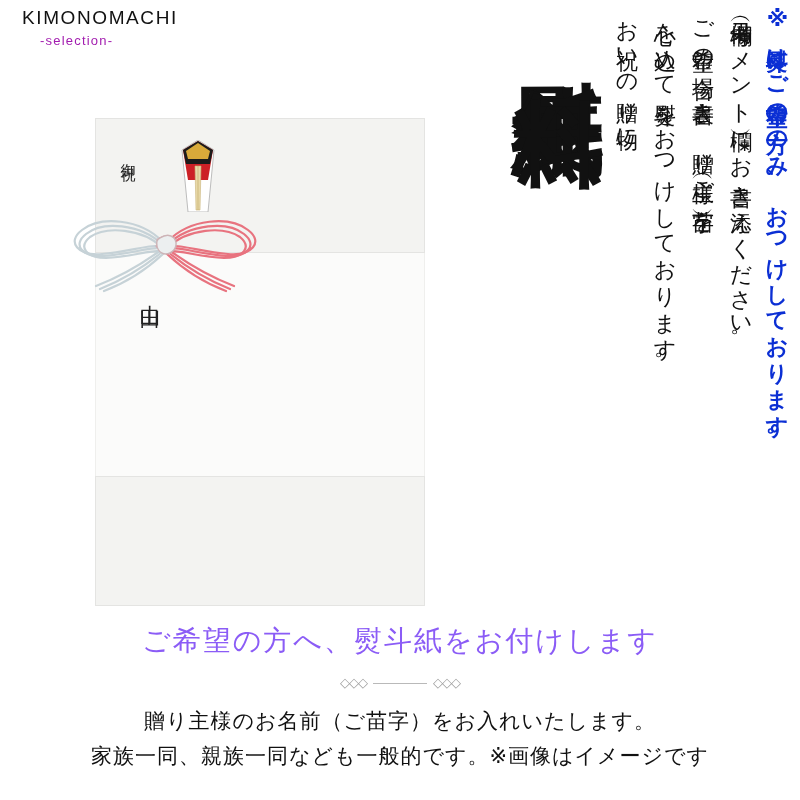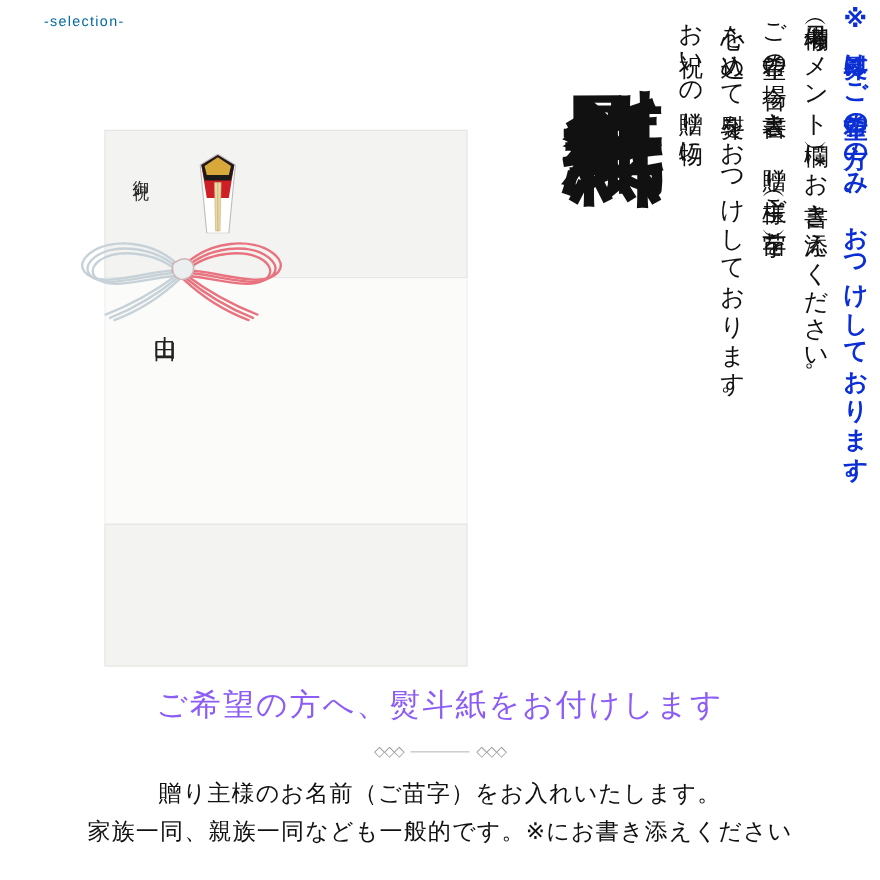--- a/index.html
+++ b/index.html
@@ -27,21 +27,21 @@
     font-family: "Liberation Sans", sans-serif;
     font-size: 19px;
     letter-spacing: 1.6px;
     color: #111111;
     line-height: 1.1;
   }
   #brand .brand-sub {
     font-family: "Liberation Sans", sans-serif;
     font-size: 13px;
     letter-spacing: 1.2px;
-    color: #0369a1;
+    color: #a21caf;
     margin-top: 4px;
     margin-left: 18px;
   }
 
   
   #vertical-text {
     position: absolute;
     right: 8px;
     top: 6px;
     height: 600px;
@@ -194,20 +194,21 @@
     color: #111111;
     letter-spacing: 1px;
   }
   #caption-sub1 { top: 707px; font-family: Liberation Mono, monospace; }
   #caption-sub2 { top: 742px; }
 </style>
 </head>
 <body>
 
 <div id="brand">
+  <div class="brand-main">KIMONOMACHI</div>
   <div class="brand-sub">-selection-</div>
 </div>
 
 <div id="vertical-text">
   <div class="vline headline">熨斗紙無料</div>
   <div class="vline black-note">お祝いの贈り物に、</div>
   <div class="vline black-note">心を込めて熨斗をおつけしております。</div>
   <div class="vline black-note">ご希望の場合、表書き、贈り主様（ご苗字）を</div>
   <div class="vline black-note">備考欄（コメント欄）にお書き添えください。</div>
   <div class="vline blue-note">※熨斗はご希望の方のみ、おつけしております。</div>
@@ -272,13 +273,13 @@
 
 <div id="caption-main">ご希望の方へ、熨斗紙をお付けします</div>
 
 <div id="divider">
   <span class="diamond-group">◇◇◇</span>
   <span class="rule"></span>
   <span class="diamond-group">◇◇◇</span>
 </div>
 
 <div id="caption-sub1">贈り主様のお名前（ご苗字）をお入れいたします。</div>
-<div id="caption-sub2">家族一同、親族一同なども一般的です。※にお書き添えください</div>
+<div id="caption-sub2">家族一同、親族一同なども一般的です。※画像はイメージです</div>
 
 </body></html>

